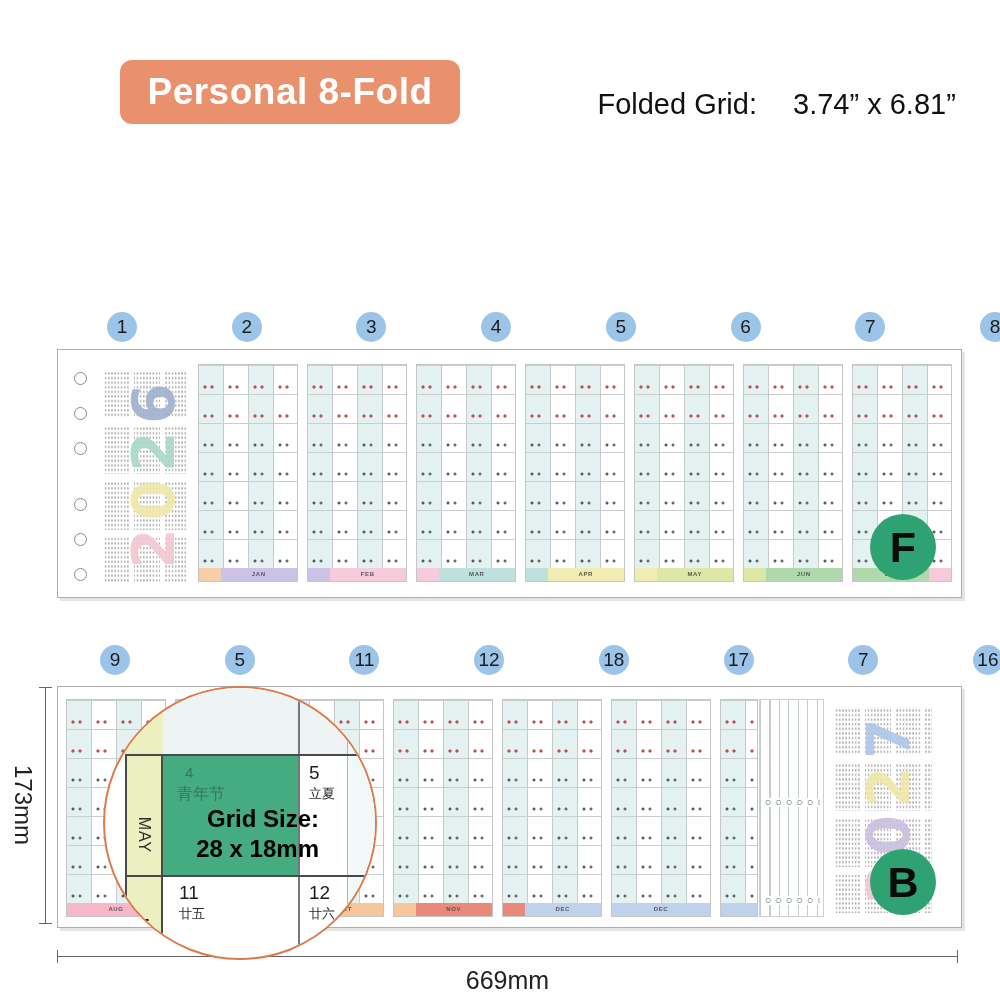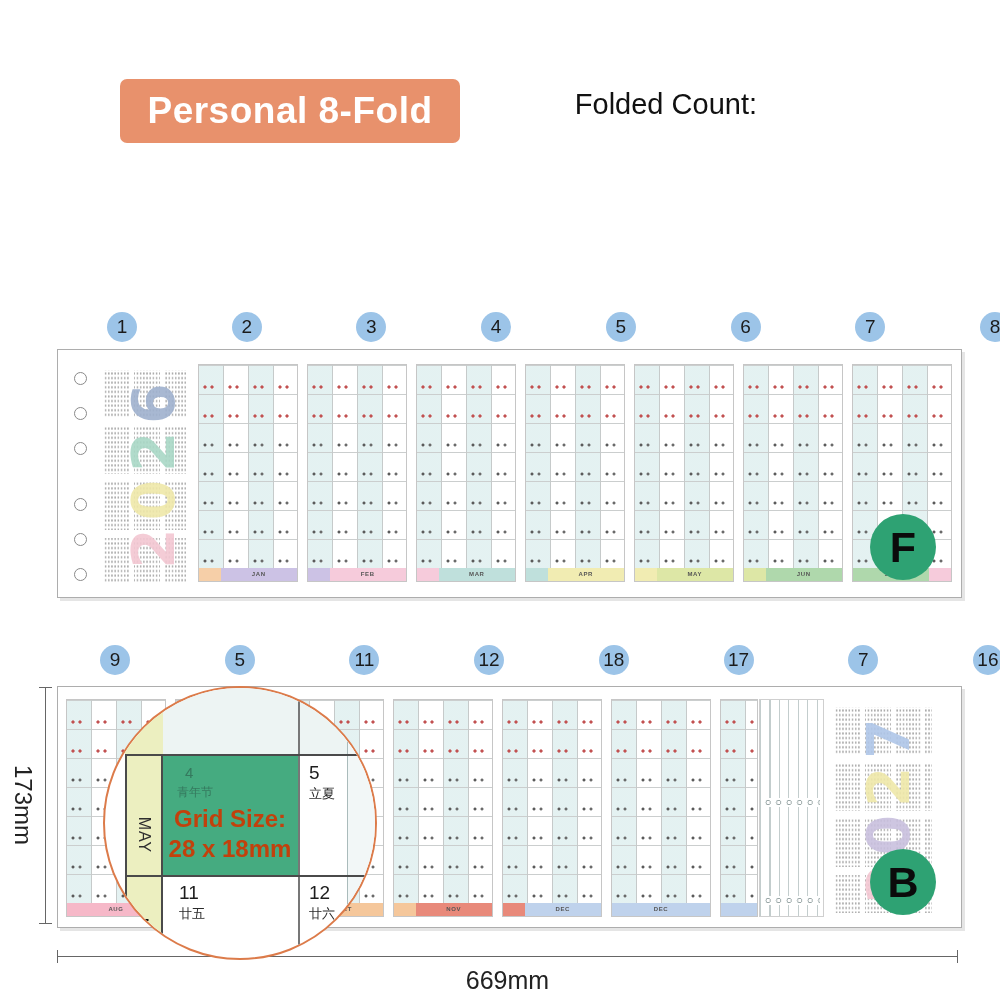--- a/index.html
+++ b/index.html
@@ -2,22 +2,22 @@
 <html><head>
 <meta charset="utf-8">
 <style>
   html,body{margin:0;padding:0;background:#fff;}
   .canvas{position:relative;width:1000px;height:1000px;background:#ffffff;
           font-family:"Liberation Sans",sans-serif;overflow:hidden;color:#111;}
 
   
   .title-badge{position:absolute;left:120px;top:60px;width:340px;height:64px;
 teil    border-radius:13px;}
-  .title-badge{background:#E8916C;border-radius:7px;display:flex;align-items:center;justify-content:center;
-    color:#fff;font-size:37px;font-weight:600;letter-spacing:.5px;margin-top:19px;}
+  .title-badge{background:#E8916C;border-radius:12px;display:flex;align-items:center;justify-content:center;
+    color:#fff;font-size:37px;font-weight:600;letter-spacing:.5px;}
   .subtitle-box{position:absolute;left:62px;top:146px;width:450px;height:78px;background:#fff;
     border:3px solid #E8916C;display:flex;align-items:center;justify-content:center;
     font-size:31px;font-weight:600;color:#111;}
   .specs{position:absolute;left:545px;top:88px;width:440px;}
   .spec-row{display:flex;align-items:baseline;margin-bottom:28px;}
   .spec-label{width:212px;text-align:right;font-size:29px;font-weight:500;}
   .spec-value{padding-left:36px;font-size:29px;font-weight:500;}
 
   
   .numrow{position:absolute;left:57px;width:903px;height:30px;display:flex;justify-content:space-between;}
@@ -99,23 +99,23 @@
   .mag-right-tint{position:absolute;left:242px;top:0;bottom:0;width:32px;background:#F2F7F7;}
   .mag-band{position:absolute;left:20px;width:38px;top:0;bottom:0;background:#ECEFC0;}
   .mag-band-borders{position:absolute;left:20px;width:38px;top:66px;bottom:0;
     border-left:2px solid #4A4A4A;border-right:2px solid #4A4A4A;box-sizing:border-box;}
   .mag-hline1{position:absolute;left:20px;right:0;top:66px;height:2px;background:#4A4A4A;}
   .mag-hline2{position:absolute;left:20px;right:0;top:187px;height:1.5px;background:#4A4A4A;}
   .mag-vline1{position:absolute;left:193px;top:0;bottom:0;width:1.5px;background:#777;}
   .mag-vline2{position:absolute;left:242px;top:0;bottom:0;width:1px;background:#AABBBB;}
   .mag-green{position:absolute;left:58px;top:68px;width:135px;height:119px;background:#45AB80;}
   .mag-green .gday{position:absolute;left:22px;top:8px;font-size:15px;color:rgba(40,80,65,.55);font-weight:500;}
-  .mag-green .gnote{position:absolute;left:14px;top:28px;font-size:12px;color:rgba(40,80,65,.55);}
-  .grid-size{position:absolute;left:36px;top:116px;width:178px;text-align:center;z-index:3;
-    color:#c2410c;font-size:24px;font-weight:700;line-height:1.25;}
+  .mag-green .gnote{position:absolute;left:14px;top:28px;font-size:16px;color:rgba(40,80,65,.55);}
+  .grid-size{position:absolute;left:36px;top:116px;width:178px;text-align:right;z-index:3;
+    color:#000000;font-size:24px;font-weight:700;line-height:1.25;}
   .mag-cell{position:absolute;}
   .mag-cell .cday{font-size:19px;color:#1d1d1d;font-weight:500;display:block;}
   .mag-cell .cnote{font-size:13px;color:#2a2a2a;display:block;margin-top:1px;}
   #cell-5{left:204px;top:74px;}
   #cell-11{left:74px;top:194px;}
   #cell-12{left:204px;top:194px;}
   .band-month{position:absolute;left:20px;width:38px;top:108px;height:78px;
     display:flex;align-items:center;justify-content:center;}
   .band-month span{transform:rotate(90deg);font-size:16px;letter-spacing:1px;color:#2e2e2e;font-weight:500;}
   .band-num{position:absolute;left:20px;width:38px;top:226px;text-align:center;
@@ -133,21 +133,22 @@
   .hdim-label{position:absolute;left:0;width:100%;top:10px;text-align:center;font-size:25px;color:#222;}
 </style>
 </head>
 <body>
 
 <div class="canvas">
 
   <div class="title-badge">Personal 8-Fold</div>
   <div class="specs">
     <div class="spec-row">
-      <div class="spec-label">Folded Count:</div>
+      <div class="spec-label">Folded Grid:</div>
+      <div class="spec-value">3.74” x 6.81”</div>
     </div>
   </div>
 
   <div class="numrow" id="front-numbers">
       <div class="numcircle">1</div>
       <div class="numcircle">2</div>
       <div class="numcircle">3</div>
       <div class="numcircle">4</div>
       <div class="numcircle">5</div>
       <div class="numcircle">6</div>

